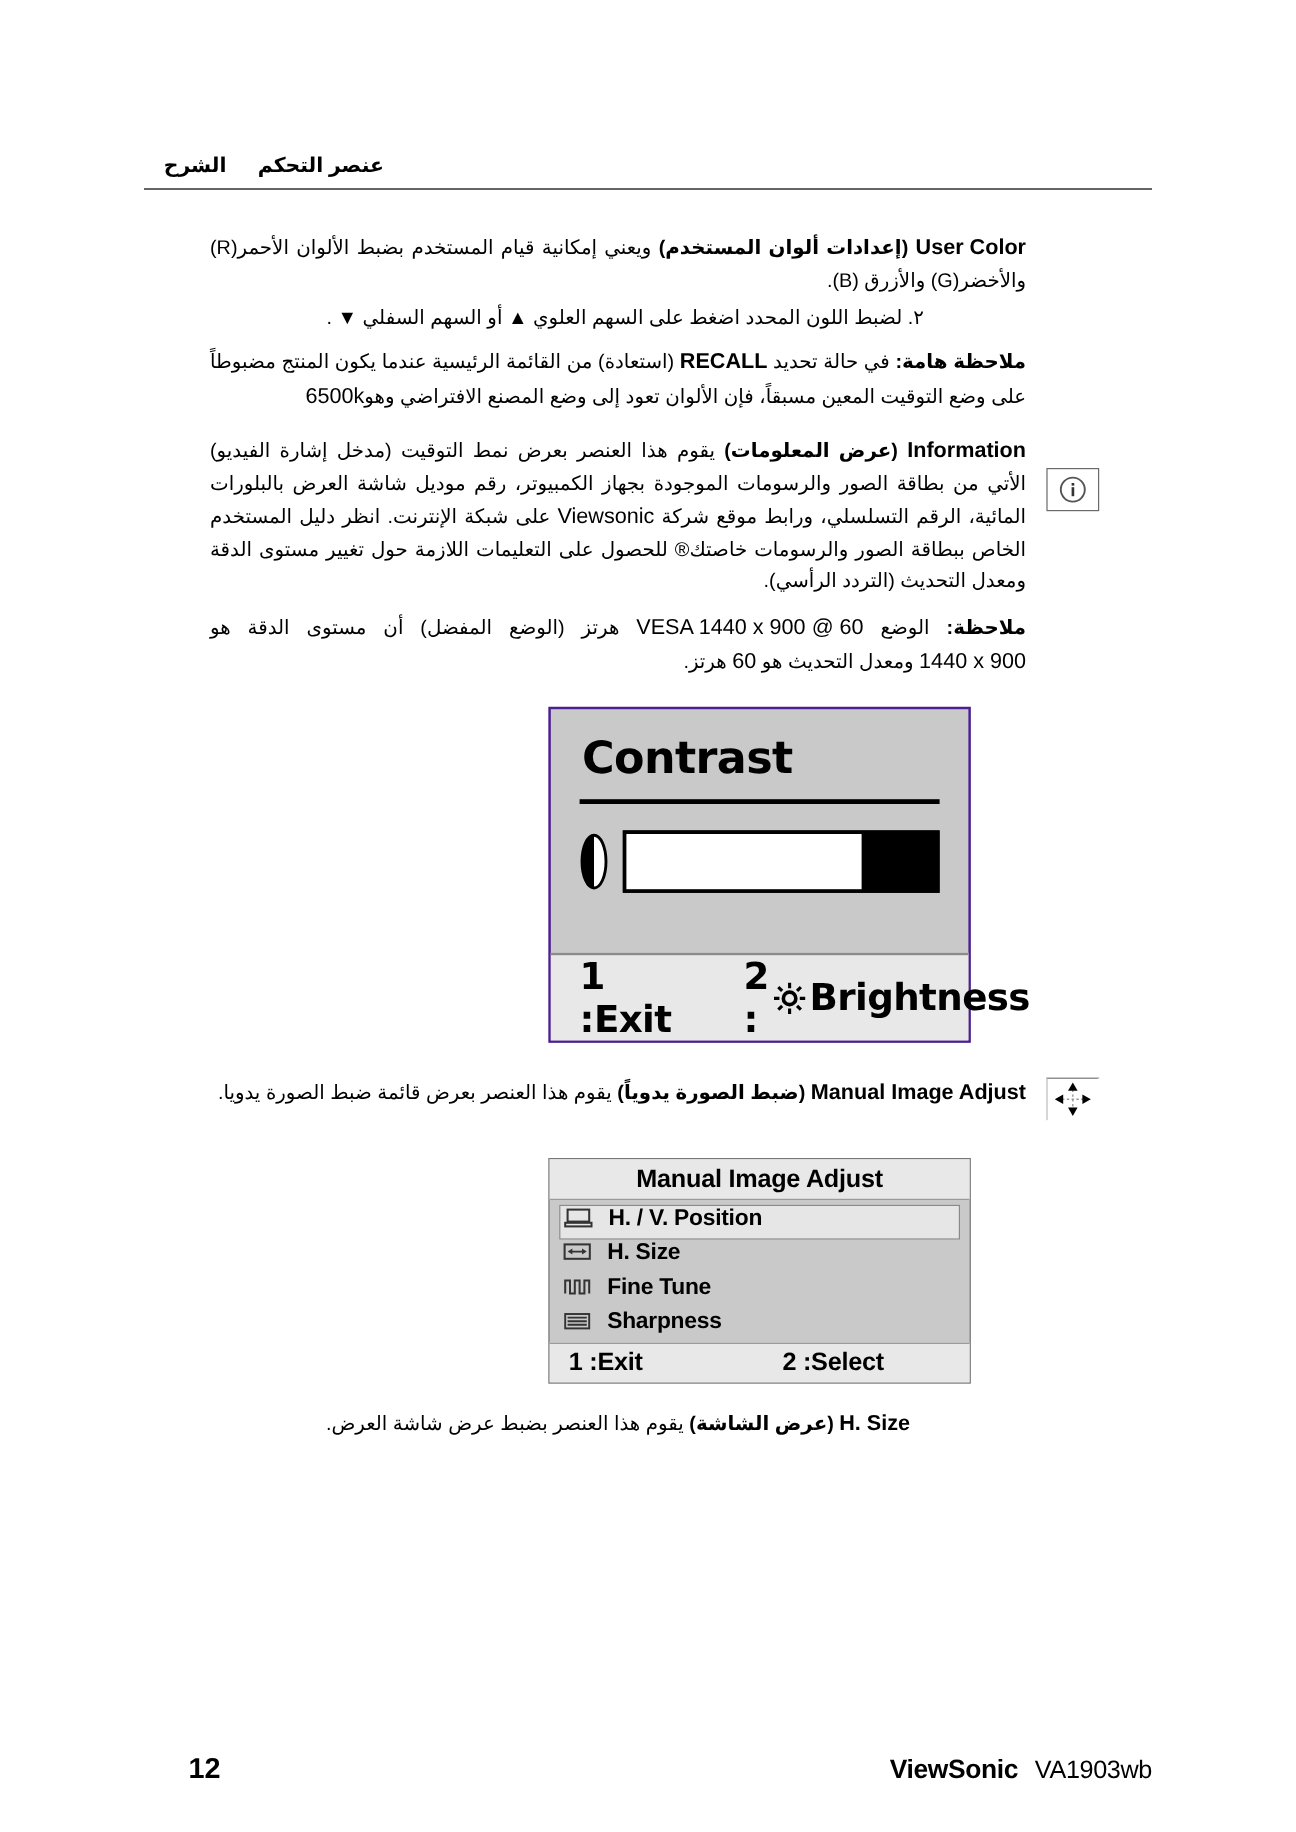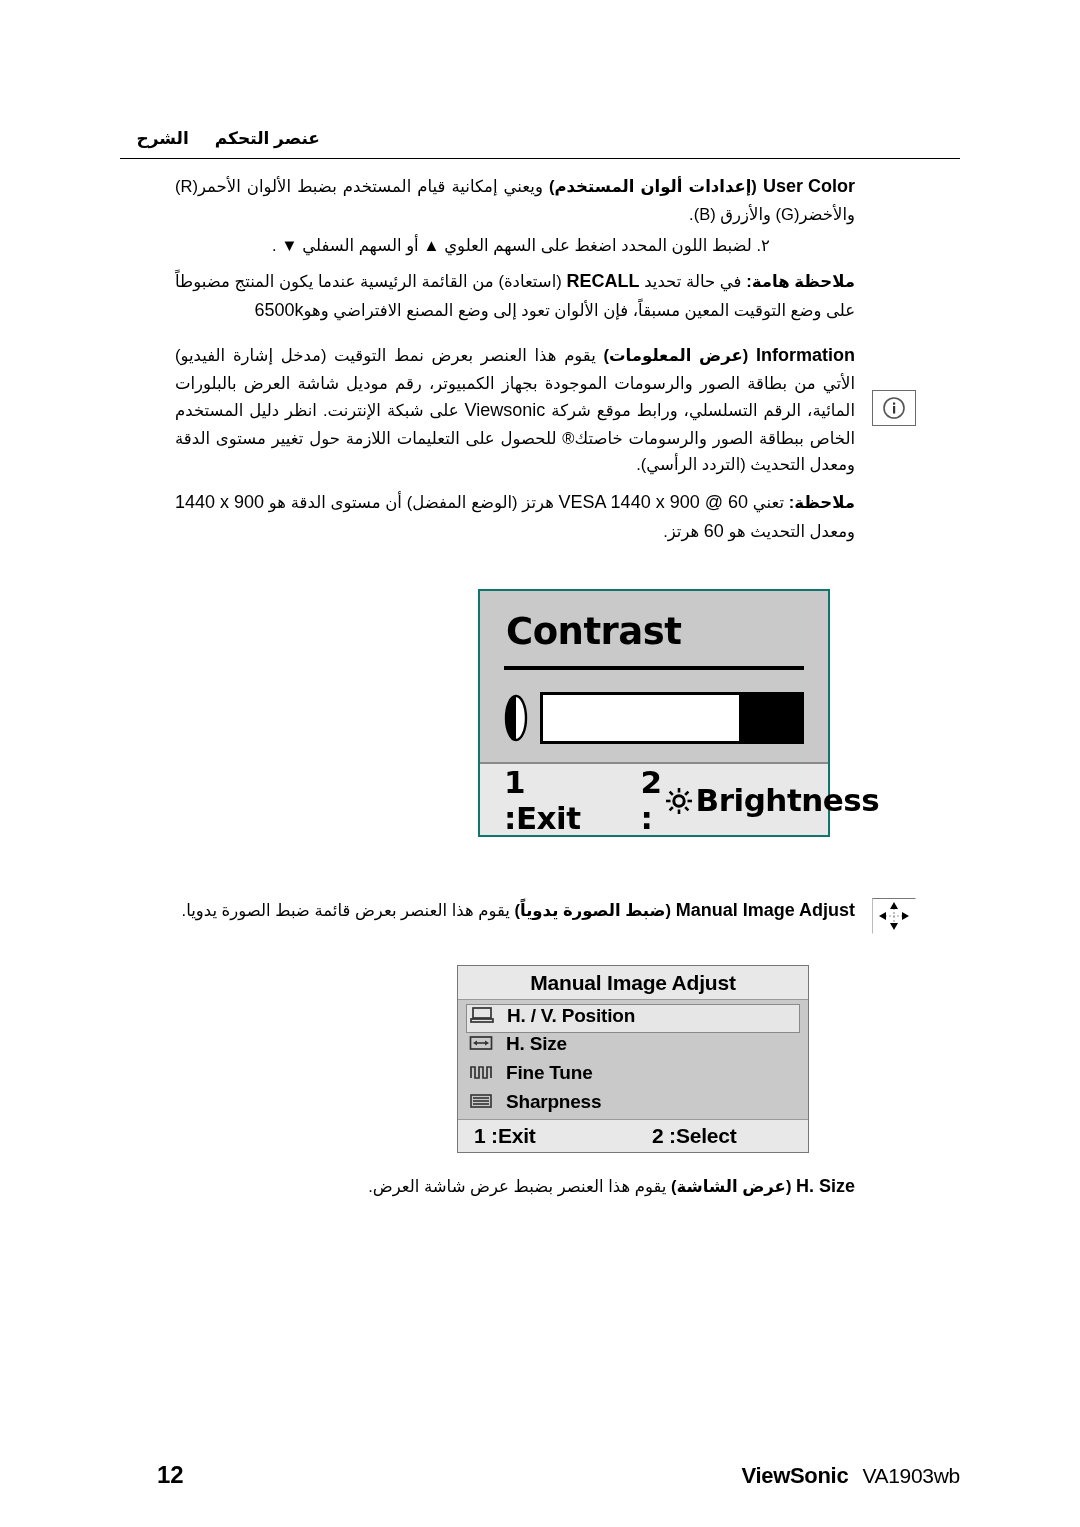--- a/index.html
+++ b/index.html
@@ -42,21 +42,21 @@
   .doc-header-row .col-control { margin-left: 26px; }
   .doc-header-rule {
     margin-top: 9px;
     border-top: 1.6px solid #000;
     width: 840px;
   }
 
   
   .content {
     position: absolute;
-    top: 172px;
+    top: 192px;
     left: 175px;
     width: 680px;
     direction: rtl;
     text-align: right;
   }
 
   .para {
     font-size: 16.5px;
     line-height: 1.60;
     margin: 0 0 2px 0;
@@ -109,26 +109,25 @@
   }
   #info-margin-icon { left: 872px; top: 390px; }
   #move-margin-icon { left: 872px; top: 898px; border-color:#ffffff; border-top-color:#777; border-left-color:#bbb;}
 
   
   .osd-contrast {
     position: absolute;
     left: 457px;
     top: 589px;
     width: 352px;
-    height: 248px;
-    border: 2px solid #0f766e;
+    height: 280px;
+    border: 2px solid #4c1d95;
     background: #c9c9c9;
     box-sizing: border-box;
     direction: ltr;
-    margin-left: 21px;
   }
   .osd-contrast-body {
     height: 195px;
     padding: 22px 24px 0 24px;
     box-sizing: border-box;
     position: relative;
   }
   .osd-contrast-title {
     font-family: "DejaVu Sans", sans-serif;
     font-weight: bold;
@@ -327,40 +326,40 @@
     <p class="para blk">
       <span class="en">Information</span>
       <span class="ar-b">(عرض المعلومات)</span>
       <span>يقوم هذا العنصر بعرض نمط التوقيت (مدخل إشارة الفيديو) الأتي من بطاقة الصور والرسومات الموجودة بجهاز الكمبيوتر، رقم موديل شاشة العرض بالبلورات المائية، الرقم التسلسلي، ورابط موقع شركة</span>
       <span class="en" style="font-weight:normal">Viewsonic</span>
       <span>على شبكة الإنترنت. انظر دليل المستخدم الخاص ببطاقة الصور والرسومات خاصتك® للحصول على التعليمات اللازمة حول تغيير مستوى الدقة ومعدل التحديث (التردد الرأسي).</span>
     </p>
 
     <p class="note blk-tight">
       <span class="ar-b">ملاحظة:</span>
-      <span>تعني</span>
+      <span>الوضع</span>
       <span class="en" style="font-weight:normal">VESA 1440 x 900 @ 60</span>
       <span>هرتز (الوضع المفضل) أن مستوى الدقة هو</span>
       <span class="en" style="font-weight:normal">1440 x 900</span>
       <span>ومعدل التحديث هو</span>
       <span class="en" style="font-weight:normal">60</span>
       <span>هرتز.</span>
     </p>
   </div>
 
   <div class="content" style="top:896px">
     <p class="para">
       <span class="en">Manual Image Adjust</span>
       <span class="ar-b">(ضبط الصورة يدوياً)</span>
       <span>يقوم هذا العنصر بعرض قائمة ضبط الصورة يدويا.</span>
     </p>
   </div>
 
   <div class="cap-after-mia">
-    <p class="para" style="">
+    <p class="para" style="text-align:center">
       <span class="en">H. Size</span>
       <span class="ar-b">(عرض الشاشة)</span>
       <span>يقوم هذا العنصر بضبط عرض شاشة العرض.</span>
     </p>
   </div>
 
   <div class="margin-icon" id="info-margin-icon">
     <svg width="26" height="26" viewBox="0 0 26 26" aria-hidden="true">
       <circle cx="13" cy="13" r="10" fill="none" stroke="#555" stroke-width="1.6"></circle>
       <rect x="12" y="7.5" width="2.2" height="2.2" fill="#333"></rect>

